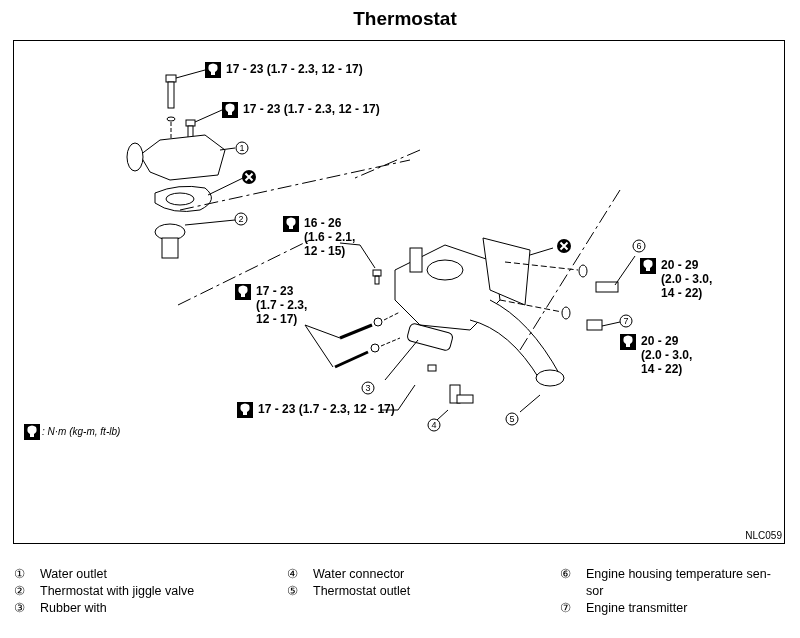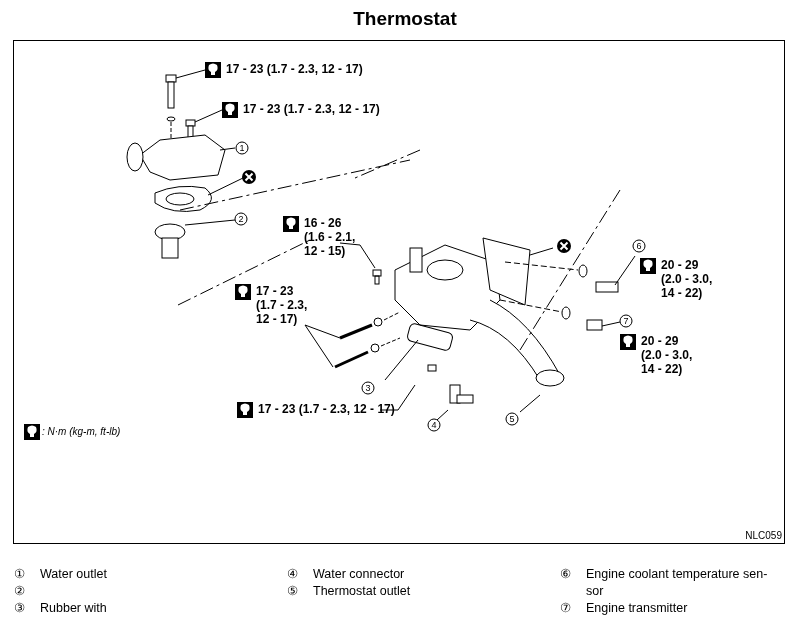--- a/index.html
+++ b/index.html
@@ -198,38 +198,39 @@
 
 <div class="code">NLC059</div>
 
 <div class="parts" style="left:14px">
   <div class="row">
       <span class="num">①</span>
       <span>Water outlet</span>
     </div>
   <div class="row">
       <span class="num">②</span>
+      <span>Thermostat with jiggle valve</span>
     </div>
   <div class="row">
       <span class="num">③</span>
       <span>Rubber with</span>
     </div>
 </div>
 <div class="parts" style="left:287px">
   <div class="row">
       <span class="num">④</span>
       <span>Water connector</span>
     </div>
   <div class="row">
       <span class="num">⑤</span>
       <span>Thermostat outlet</span>
     </div>
 </div>
 <div class="parts" style="left:560px">
   <div class="row">
       <span class="num">⑥</span>
-      <span><span>Engine coolant temperature sen-</span><br><span>sor</span></span>
+      <span><span>Engine housing temperature sen-</span><br><span>sor</span></span>
     </div>
   <div class="row">
       <span class="num">⑦</span>
       <span>Engine transmitter</span>
     </div>
 </div>
 
 </body></html>

